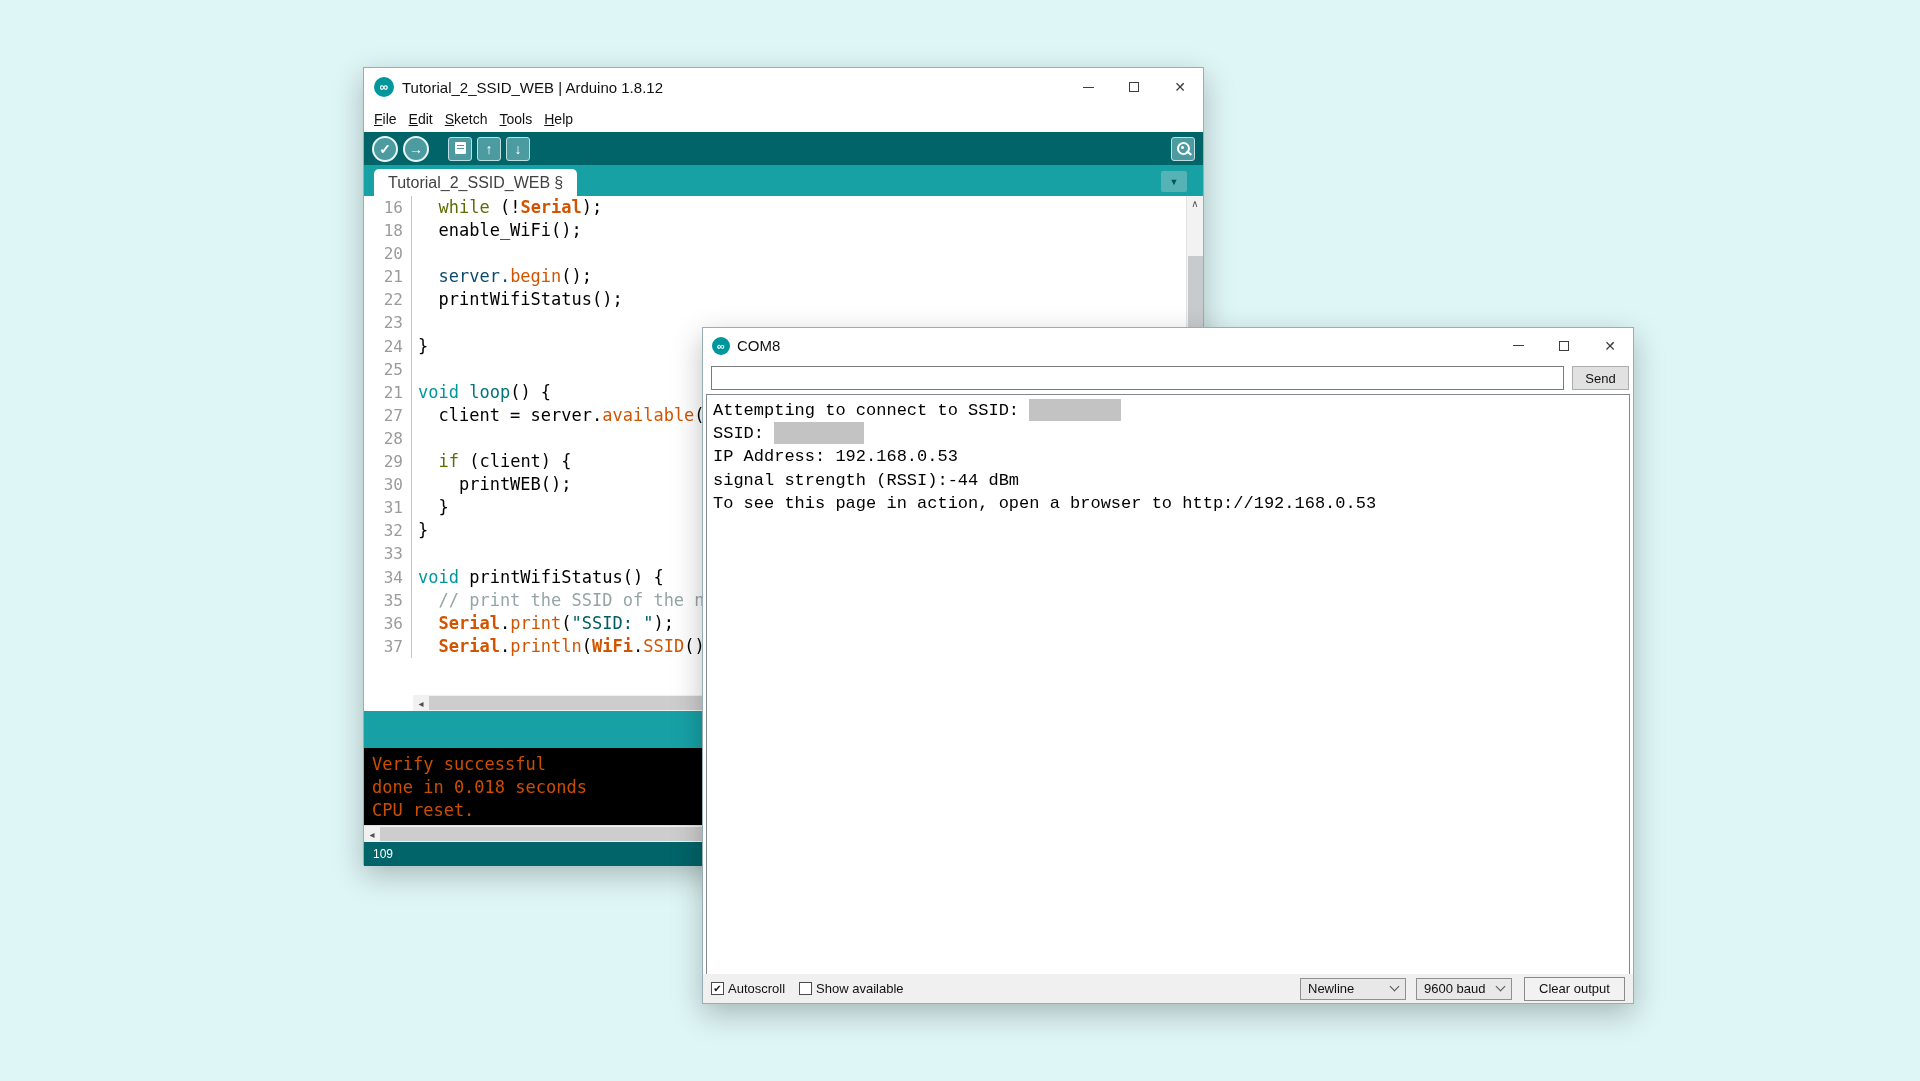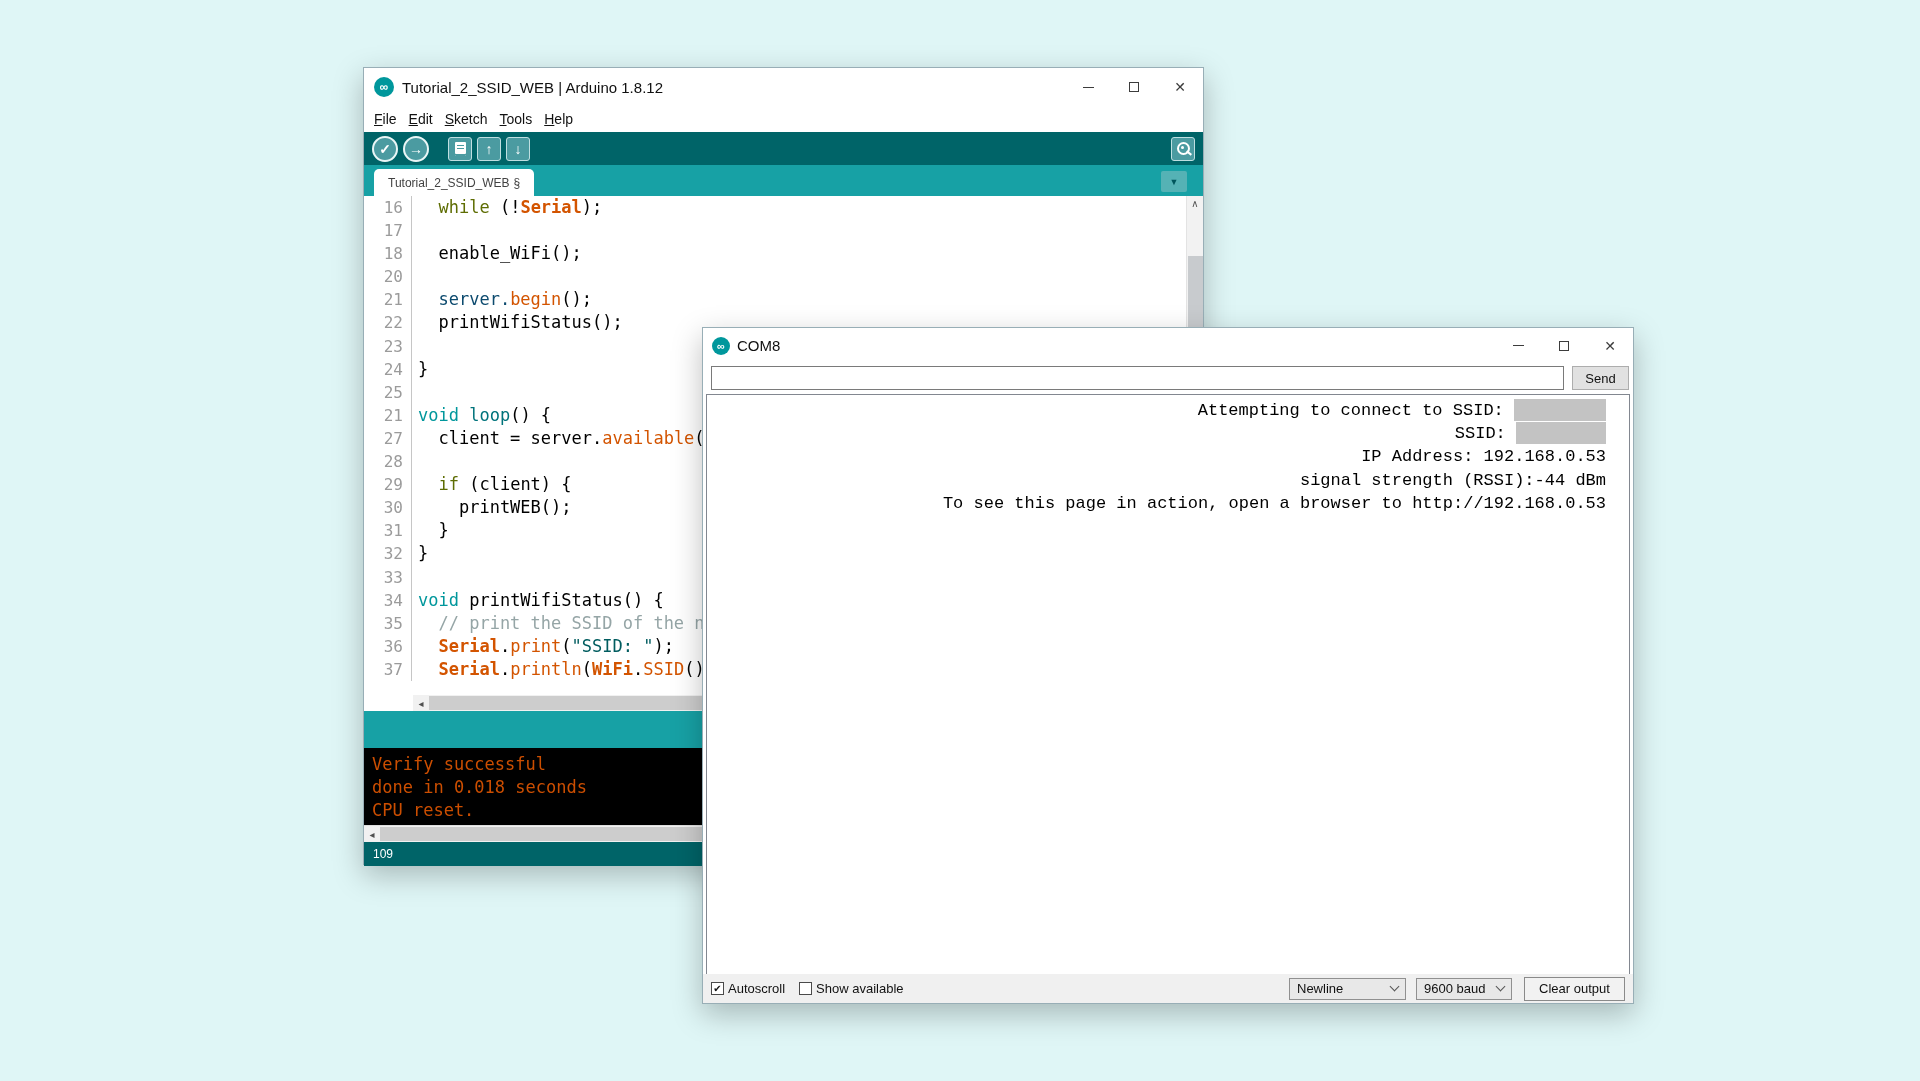--- a/index.html
+++ b/index.html
@@ -46,21 +46,21 @@
          position:relative; }
   .mag::before { content:""; position:absolute; left:5px; top:4px; width:9px; height:9px;
          border:2px solid #fff; border-radius:50%; }
   .mag::after { content:""; position:absolute; left:14px; top:14px; width:6px; height:2px;
          background:#fff; transform:rotate(38deg); }
   .mag i { position:absolute; left:9px; top:8px; width:3px; height:3px; background:#fff; border-radius:50%; }
 
   .tabstrip { height:31px; background:#17A1A5; position:relative; }
   .tab { position:absolute; left:10px; bottom:0; height:27px; padding:0 14px;
          background:#fff; border-radius:5px 5px 0 0; display:flex; align-items:center;
-         font-size:12px; color:#424242; }
+         font-size:16px; color:#424242; }
   .tab .suffix { margin-left:4px; }
   .tab-dd { position:absolute; right:16px; bottom:4px; width:26px; height:21px;
             background:#55B2B5; border-radius:2px; display:flex; align-items:center;
             justify-content:center; color:#00565C; font-size:9px; }
 
   .editor { height:499px; background:#fff; position:relative; overflow:hidden; }
   .code-row { display:flex; height:23.1px; line-height:23.1px; }
   .code-ln { width:48px; flex:0 0 48px; text-align:right; padding-right:8px;
              color:#9B9B9B; font-size:16px; border-right:1px solid #C6C6C6; }
   .code-text { padding-left:6px; font-size:17px; white-space:pre; color:#000; }
@@ -89,21 +89,21 @@
   #serial .titlebar { height:35px; }
   #serial .app-icon { width:18px; height:18px; margin:0 7px 0 9px; font-size:11px; }
   .send-row { position:relative; height:31px; }
   .serial-input { position:absolute; left:8px; top:3px; width:853px; height:24px;
                   border:1px solid #7A7A7A; background:#fff; font-size:14px; padding:0 4px;
                   outline:none; font-family:"Liberation Sans", sans-serif; }
   .send-btn { position:absolute; left:869px; top:3px; width:57px; height:24px;
               background:#E1E1E1; border:1px solid #ADADAD; font-size:13px; color:#111;
               display:flex; align-items:center; justify-content:center; }
   .serial-out { position:absolute; left:3px; top:66px; width:924px; height:582px;
-                border:1px solid #828790; background:#fff; padding:4px 23px; overflow:hidden;text-align:right; }
+                border:1px solid #828790; background:#fff; padding:4px 6px; overflow:hidden; }
   .serial-line { font-size:17px; line-height:23.2px; color:#000; white-space:pre; }
   .redact { display:inline-block; background:#C3C3C3; height:22px; vertical-align:-6px; }
   .serial-bottom { position:absolute; left:0; bottom:0; width:100%; height:29px;
                    background:#F0F0F0; display:flex; align-items:center; padding:0 8px; font-size:13px; }
   .cb { width:13px; height:13px; border:1px solid #4a4a4a; background:#fff; display:inline-flex;
         align-items:center; justify-content:center; font-size:10px; color:#111; margin-right:4px; }
   .cb-group { display:flex; align-items:center; margin-right:14px; color:#111; }
   .combo { height:22px; background:#E8E8E8; border:1px solid #909090; display:flex;
            align-items:center; padding:0 7px; margin-left:10px; color:#111; justify-content:space-between; }
   .chev { width:7px; height:7px; border-right:1.5px solid #555; border-bottom:1.5px solid #555;
@@ -171,24 +171,20 @@
       </span>
   </div>
 
   <div class="editor">
     <div id="code-rows">
         <div class="code-row">
           <span class="code-ln mono">16</span>
           <span class="code-text mono"><span style="color: rgb(0, 0, 0);">  </span><span style="color: rgb(94, 109, 3);">while</span><span style="color: rgb(0, 0, 0);"> (!</span><span style="color: rgb(211, 84, 0); font-weight: bold;">Serial</span><span style="color: rgb(0, 0, 0);">);</span></span>
         </div>
         <div class="code-row">
-          <span class="code-ln mono">17</span>
-          <span class="code-text mono"></span>
-        </div>
-        <div class="code-row">
           <span class="code-ln mono">18</span>
           <span class="code-text mono"><span style="color: rgb(0, 0, 0);">  enable_WiFi();</span></span>
         </div>
         <div class="code-row">
           <span class="code-ln mono">20</span>
           <span class="code-text mono"></span>
         </div>
         <div class="code-row">
           <span class="code-ln mono">21</span>
           <span class="code-text mono"><span style="color: #0c4a6e;">  server.</span><span style="color: rgb(211, 84, 0);">begin</span><span style="color: rgb(0, 0, 0);">();</span></span>
@@ -321,21 +317,21 @@
   <div class="serial-bottom">
     <span class="cb-group">
       <span class="cb">✔</span>
       <span>Autoscroll</span>
     </span>
     <span class="cb-group">
       <span class="cb"></span>
       <span>Show available</span>
     </span>
     <span class="push"></span>
-    <span class="combo" style="width:117px">
+    <span class="combo" style="width:106px">
       <span>Newline</span>
       <span class="chev"></span>
     </span>
     <span class="combo" style="width:96px">
       <span>9600 baud</span>
       <span class="chev"></span>
     </span>
     <span class="clear-btn">Clear output</span>
   </div>
 </div>

